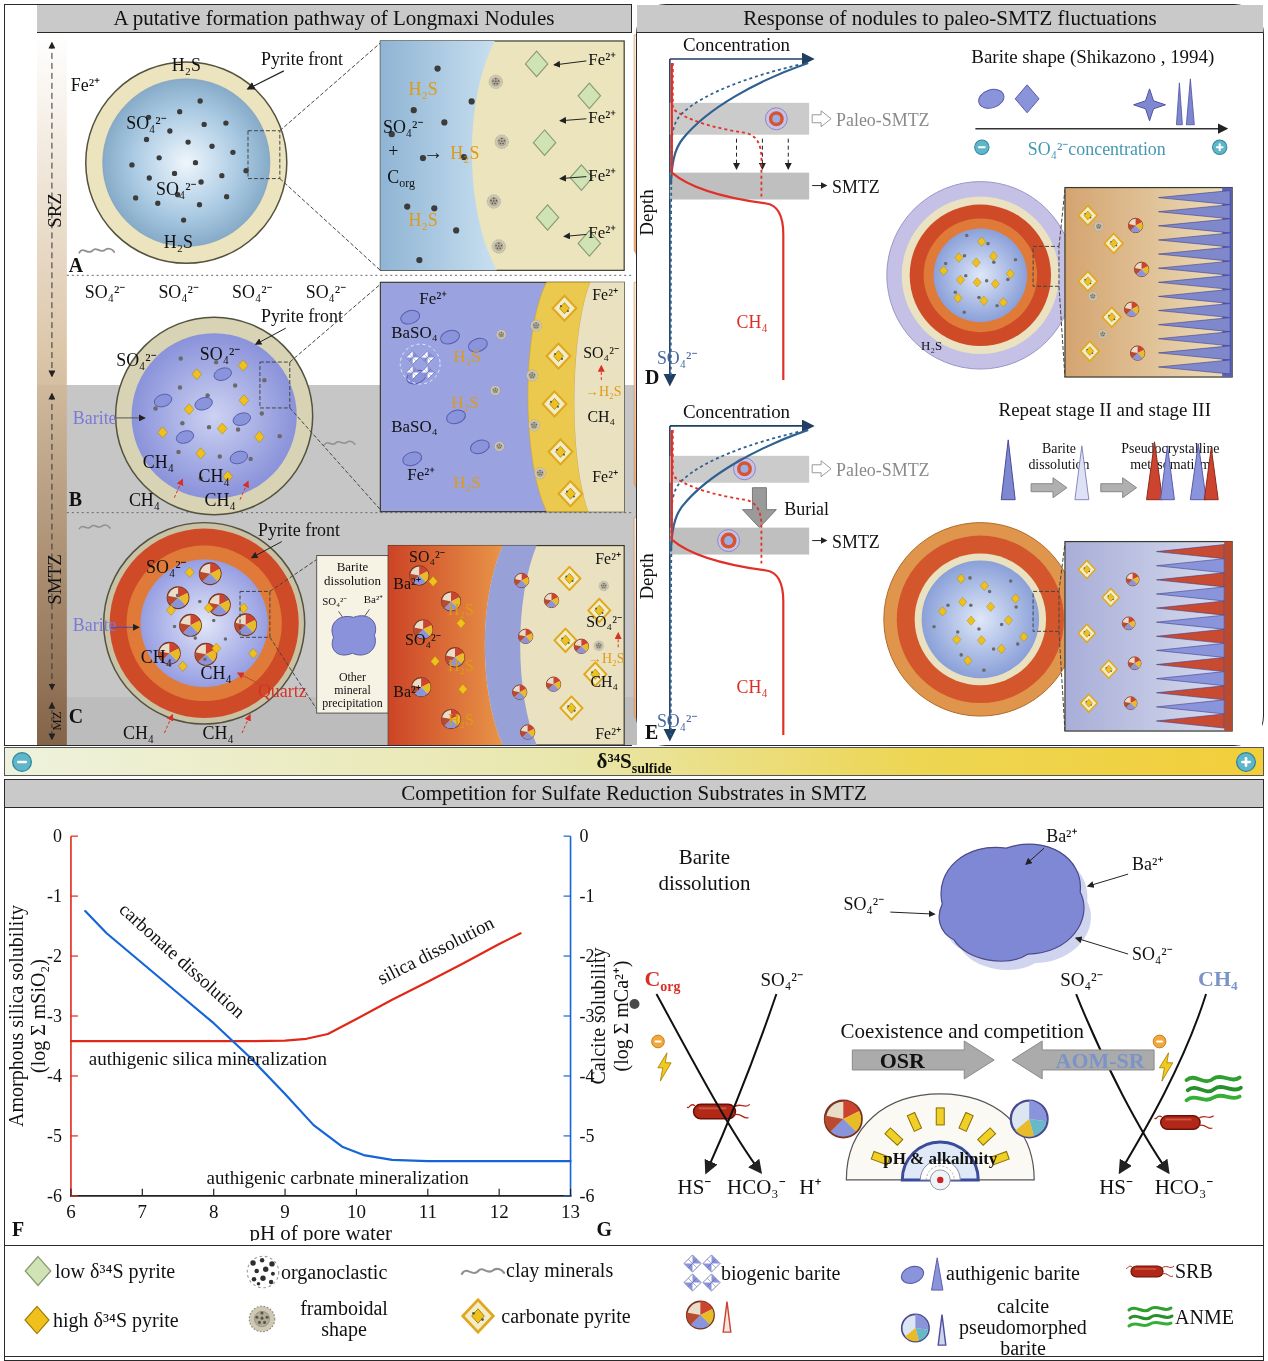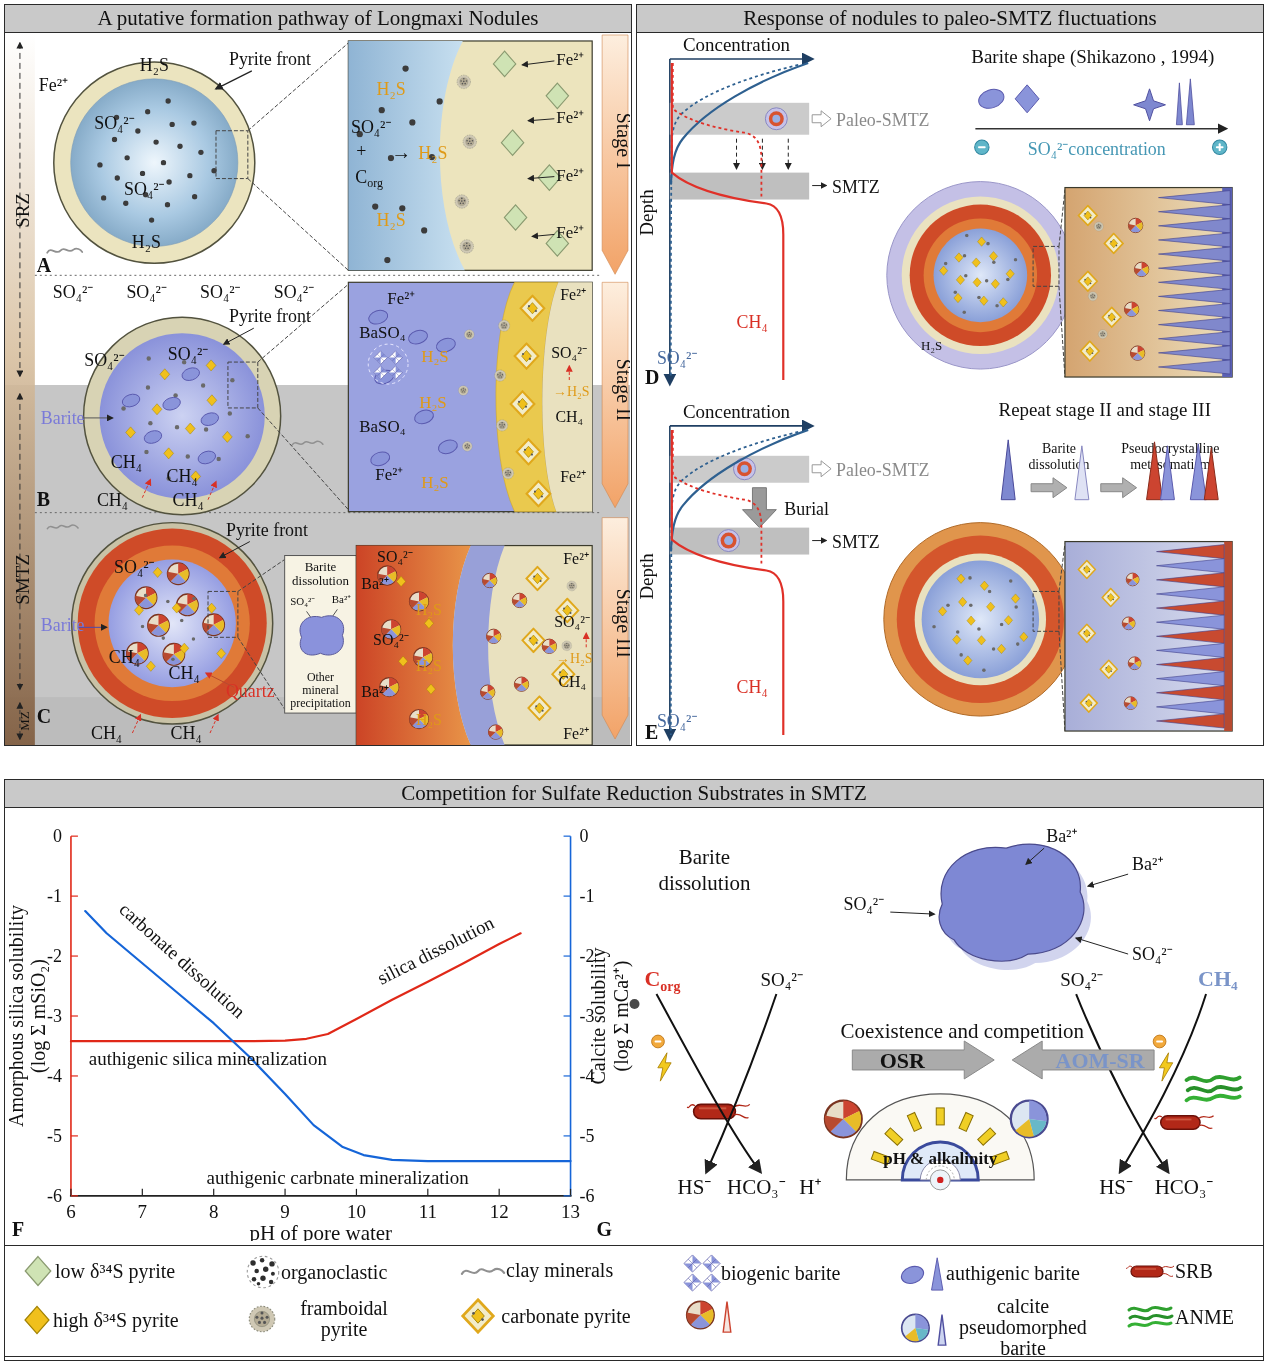--- a/index.html
+++ b/index.html
@@ -190,21 +190,21 @@
           <use href="#sym-pie" x="0" y="2" width="36" height="36"></use>
           <path d="M42,38 L46,6 L50,38 Z" fill="#f6e6e0" stroke="#cc4430" stroke-width="1.5"></path>
         </symbol>
   <symbol id="sym-calcite-legend" viewBox="0 0 52 40">
           <use href="#sym-pie-calcite" x="0" y="2" width="36" height="36"></use>
           <path d="M42,38 L46,6 L50,38 Z" fill="#ccd4f0" stroke="#5050a0" stroke-width="1.5"></path>
         </symbol>
 </defs>
 </svg>
 
-<div class="panel" style="left:4px;top:4px;width:628px;height:742px;">
+<div class="panel" style="left:4px;top:4px;width:628px;height:742px;padding-left:32px;">
   <div class="panel-header">A putative formation pathway of Longmaxi Nodules</div>
   <svg width="625" height="712" viewBox="0 0 628 714" preserveAspectRatio="none">
     <rect x="0" y="0" width="628" height="714" fill="#ffffff"></rect>
     <rect x="0" y="353" width="628" height="361" fill="#c6c6c6"></rect>
     <rect x="0" y="666" width="628" height="48" fill="#bcbcbc"></rect>
     <rect x="0" y="0" width="30" height="714" fill="url(#zonegrad)" opacity="0.9"></rect>
     <line x1="15" y1="10" x2="15" y2="344" stroke="#333" stroke-dasharray="6 4" marker-start="url(#mA)" marker-end="url(#mA)"></line>
     <line x1="15" y1="362" x2="15" y2="658" stroke="#333" stroke-dasharray="6 4" marker-start="url(#mA)" marker-end="url(#mA)"></line>
     <line x1="15" y1="672" x2="15" y2="708" stroke="#333" stroke-dasharray="4 3" marker-start="url(#mA)" marker-end="url(#mA)"></line>
     <text transform="translate(24,178) rotate(-90)" class="mid t19">SRZ</text>
@@ -518,21 +518,21 @@
       <text x="574" y="532" class="t16 mid">Fe²⁺</text>
       <text x="570" y="596" class="t16 mid">SO₄²⁻</text>
       <line x1="584" y1="616" x2="584" y2="602" stroke="#d93025" stroke-dasharray="3 2" marker-end="url(#mRed)"></line>
       <text x="572" y="632" class="t14 mid orange">→H₂S</text>
       <text x="570" y="656" class="t16 mid">CH₄</text>
       <text x="574" y="708" class="t16 mid">Fe²⁺</text>
     </g>
   </svg>
 </div>
 
-<div class="panel" style="left:636px;top:4px;width:628px;height:742px;">
+<div class="panel" style="left:636px;top:4px;width:628px;height:742px;border-radius:30px;">
   <div class="panel-header">Response of nodules to paleo-SMTZ fluctuations</div>
   <svg width="625" height="712" viewBox="0 0 628 714" preserveAspectRatio="none">
     <rect x="0" y="0" width="628" height="714" fill="#ffffff"></rect>
 
     <g>
       <text x="100" y="18" class="t19 mid">Concentration</text>
       <line x1="33" y1="26" x2="176" y2="26" stroke="#1f3f63" stroke-width="1.6" marker-end="url(#mDark)"></line>
       <line x1="33" y1="26" x2="33" y2="352" stroke="#1f3f63" stroke-width="1.6" marker-end="url(#mDark)"></line>
       <text transform="translate(16,180) rotate(-90)" class="mid t19">Depth</text>
       <rect x="33" y="70" width="140" height="32" fill="#cbcbcb"></rect>
@@ -751,20 +751,29 @@
       <use href="#sym-overgrowth" x="464" y="628" width="20" height="20"></use>
       <use href="#sym-overgrowth" x="444" y="662" width="20" height="20"></use>
       <use href="#sym-pie" x="490" y="540" width="16" height="16"></use>
       <use href="#sym-pie" x="486" y="584" width="16" height="16"></use>
       <use href="#sym-pie" x="492" y="624" width="16" height="16"></use>
       <use href="#sym-pie" x="488" y="664" width="16" height="16"></use>
     </g>
   </svg>
 </div>
 
+<div id="gbar">
+  <svg class="gb" style="left:6px" width="22" height="22">
+        <use href="#sym-badge-minus" width="22" height="22"></use>
+      </svg>
+  <svg class="gb" style="right:6px" width="22" height="22">
+        <use href="#sym-badge-plus" width="22" height="22"></use>
+      </svg>
+  <div class="glabel"><span>δ³⁴S</span><sub style="font-size:14px">sulfide</sub></div>
+</div>
 
 <div class="panel" style="left:4px;top:779px;width:1260px;height:582px;">
   <div class="panel-header">Competition for Sulfate Reduction Substrates in SMTZ</div>
   <svg width="1256" height="433" viewBox="0 0 1257 433">
     <g id="chartF">
           <line x1="66" y1="28" x2="66" y2="388" stroke="#e02818" stroke-width="1.6"></line>
           <line x1="566" y1="28" x2="566" y2="388" stroke="#1565d8" stroke-width="1.6"></line>
           <line x1="65" y1="388" x2="567" y2="388" stroke="#222" stroke-width="1.6"></line>
           <line x1="66" y1="388" x2="66" y2="381" stroke="#222" stroke-width="1.2"></line>
           <text x="66" y="410" text-anchor="middle" font-size="19" fill="#111">6</text>
@@ -932,21 +941,21 @@
   <div class="leg-item" style="left:16px;top:58px">
     <svg width="32" height="32">
           <use href="#sym-diamond-yellow" width="32" height="32"></use>
         </svg>
     <div class="leg-lab">high δ³⁴S pyrite</div>
   </div>
   <div class="leg-item" style="left:240px;top:52px">
     <svg width="34" height="34">
           <use href="#sym-framboid" width="34" height="34"></use>
         </svg>
-    <div class="leg-lab" style="width:130px">framboidal pyrite</div>
+    <div class="leg-lab" style="width:130px">framboidal shape</div>
   </div>
   <div class="leg-item" style="left:455px;top:52px">
     <svg width="36" height="36">
           <use href="#sym-overgrowth" width="36" height="36"></use>
         </svg>
     <div class="leg-lab" style="width:140px">carbonate pyrite</div>
   </div>
   <div class="leg-item" style="left:678px;top:50px">
     <svg width="50" height="38">
           <use href="#sym-quartz-legend" width="50" height="38"></use>

